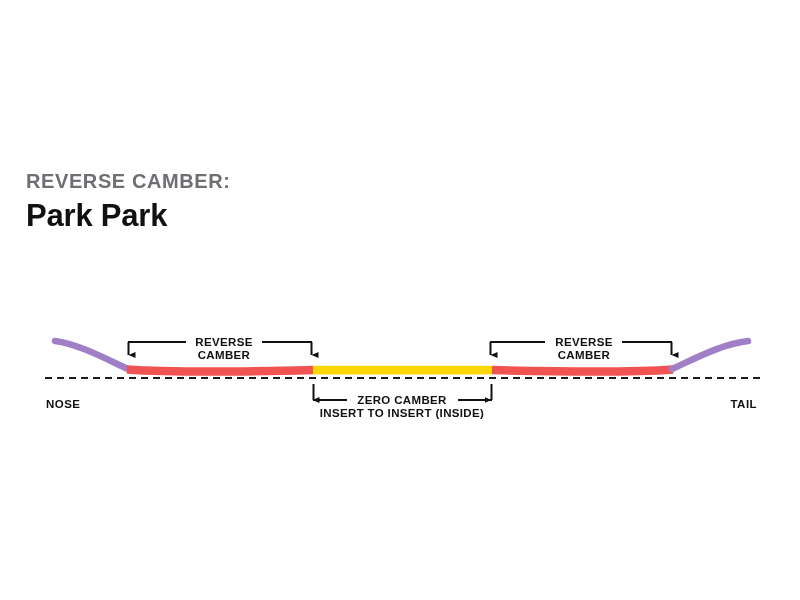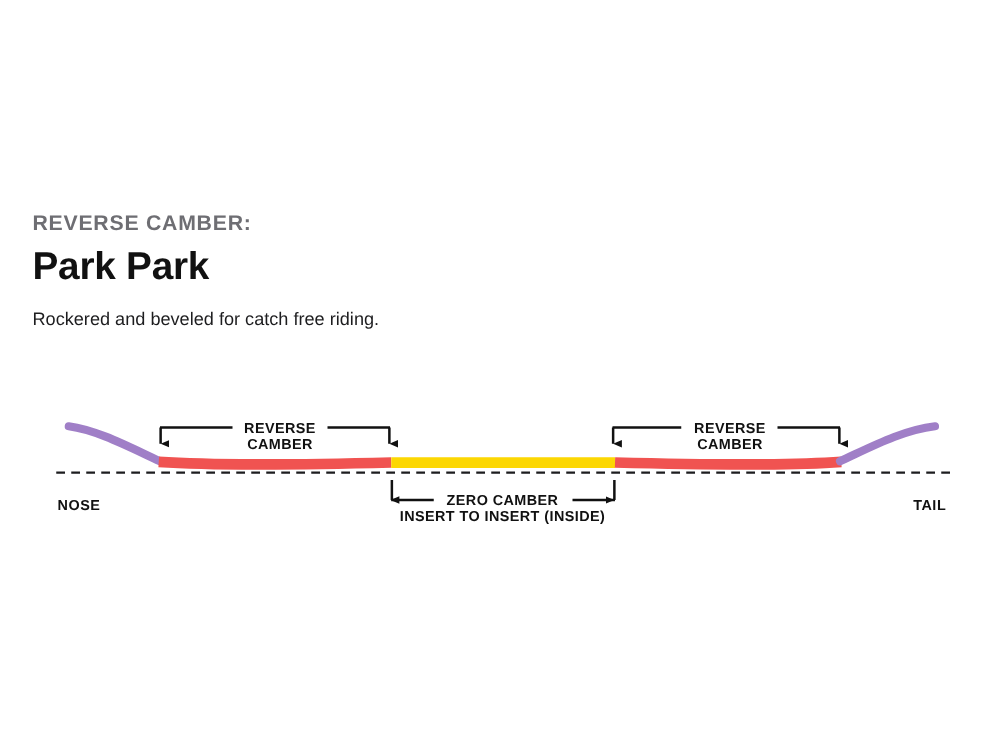--- a/index.html
+++ b/index.html
@@ -17,21 +17,21 @@
   }
 
   
   #text-block {
     position: absolute;
     left: 26px;
     top: 170px;
     width: 520px;
   }
   #eyebrow {
-    font-size: 17px;
+    font-size: 20px;
     font-weight: 700;
     letter-spacing: 0.6px;
     color: #6e6e73;
     line-height: 1.1;
     margin: 0 0 8px 0;
   }
   #title {
     font-size: 31px;
     font-weight: 700;
     letter-spacing: -0.2px;
@@ -71,21 +71,20 @@
     letter-spacing: 0.45px;
     fill: #111111;
   }
 </style>
 </head>
 <body>
 
 <div id="text-block">
   <p id="eyebrow">REVERSE CAMBER:</p>
   <h1 id="title">Park Park</h1>
-  <p id="subtitle">Rockered and beveled for catch free riding.</p>
 </div>
 
 <div id="diagram">
   <svg width="800" height="600" viewBox="0 0 800 600" xmlns="http://www.w3.org/2000/svg">
 
     <defs>
       <marker id="arrow-down" markerWidth="8" markerHeight="8" refX="3" refY="7" orient="auto" markerUnits="userSpaceOnUse">
         <path d="M0,0 L6,0 L3,7 Z" fill="#111111"></path>
       </marker>
       <marker id="arrow-left" markerWidth="8" markerHeight="8" refX="0.5" refY="3" orient="auto" markerUnits="userSpaceOnUse">

